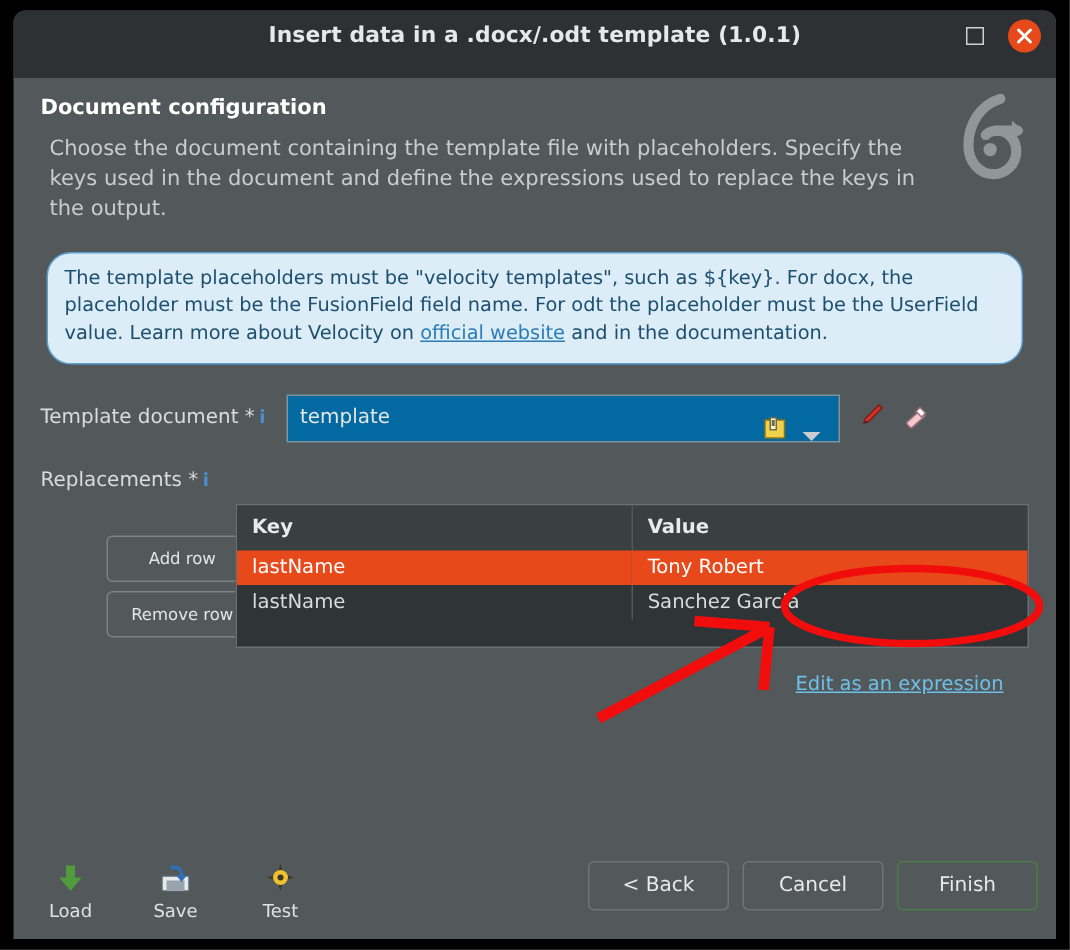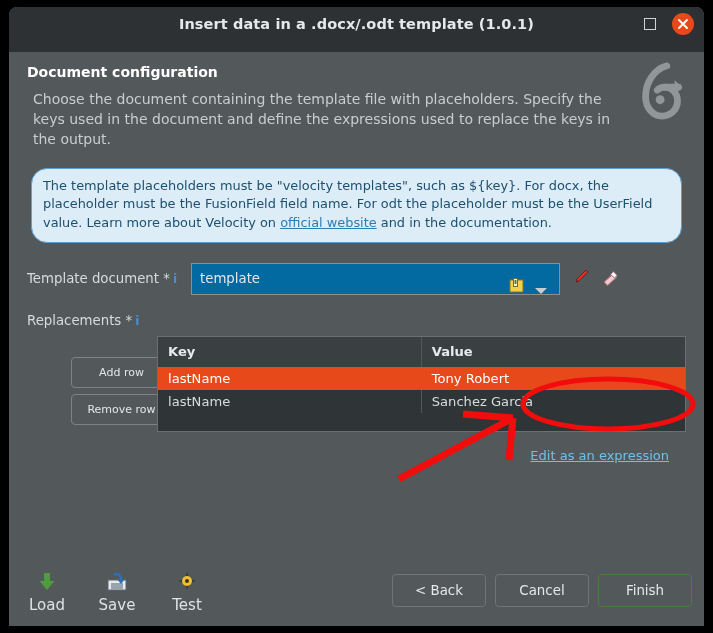--- a/index.html
+++ b/index.html
@@ -267,21 +267,21 @@
     gap: 22px;
   }
   .tool-item {
     width: 48px;
     text-align: center;
     cursor: pointer;
   }
   .tool-icon { height: 24px; display: flex; align-items: center; justify-content: center; }
   .tool-label {
     color: #dfe2e3;
-    font-size: 15px;
+    font-size: 12px;
     margin-top: 3px;
   }
 
   #footer-buttons {
     position: absolute;
     right: 12px;
     bottom: 19px;
     display: flex;
     gap: 9px;
   }

